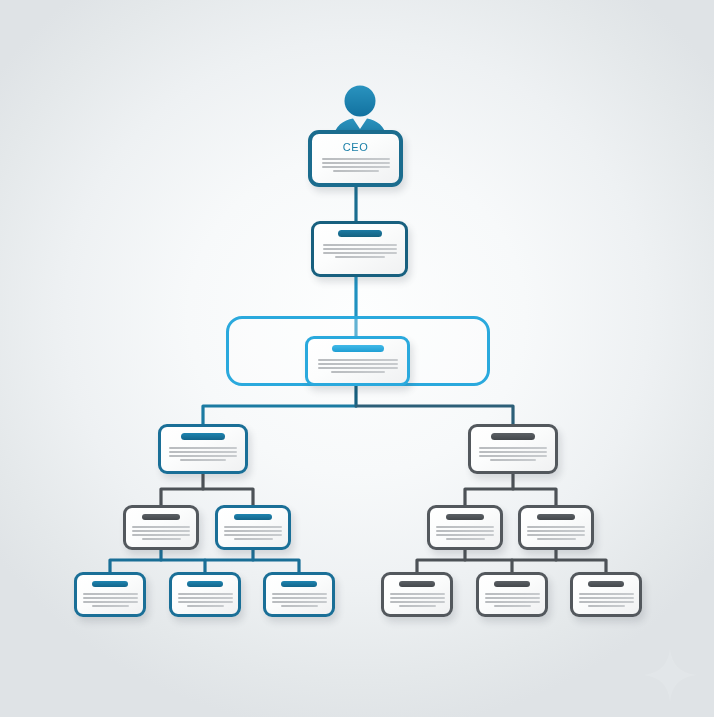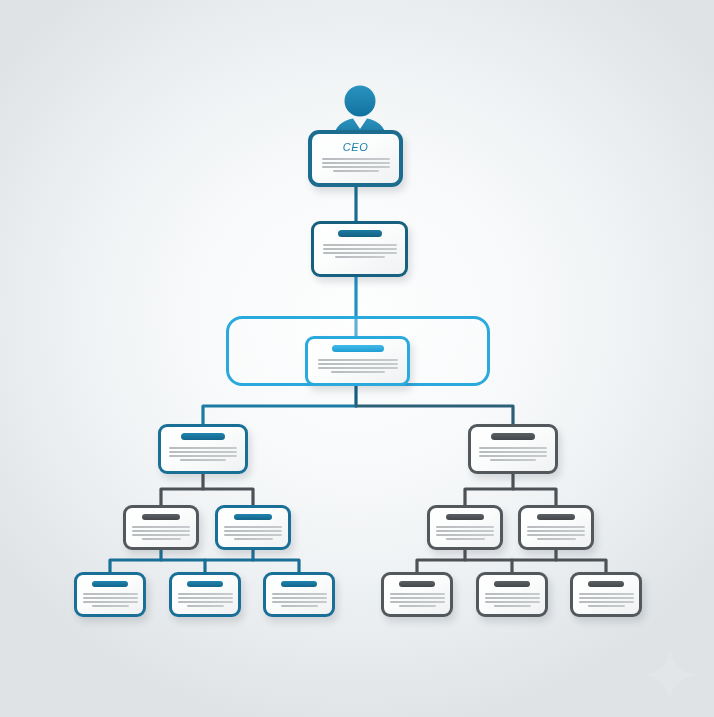--- a/index.html
+++ b/index.html
@@ -66,21 +66,21 @@
   
   .v-cyan       { border-color: #2aa9dd; }
   .v-cyan .bar  { background: linear-gradient(180deg, #41b9e8, #1f9fd4); }
   
   .v-blue       { border-color: #1a6f97; }
   .v-blue .bar  { background: linear-gradient(180deg, #1e84b0, #13658a); }
   
   .v-gray       { border-color: #53585d; }
   .v-gray .bar  { background: linear-gradient(180deg, #5b6065, #44484c); }
   
-  .v-ceo        { border-color: #1b6c8e; font-style: italic; }
+  .v-ceo        { border-color: #1b6c8e; }
 
   
   #node-ceo {
     border-width: 4px;
     border-radius: 11px;
   }
   .ceo-title {
     position: absolute;
     top: 7px;
     left: 0; right: 0;

